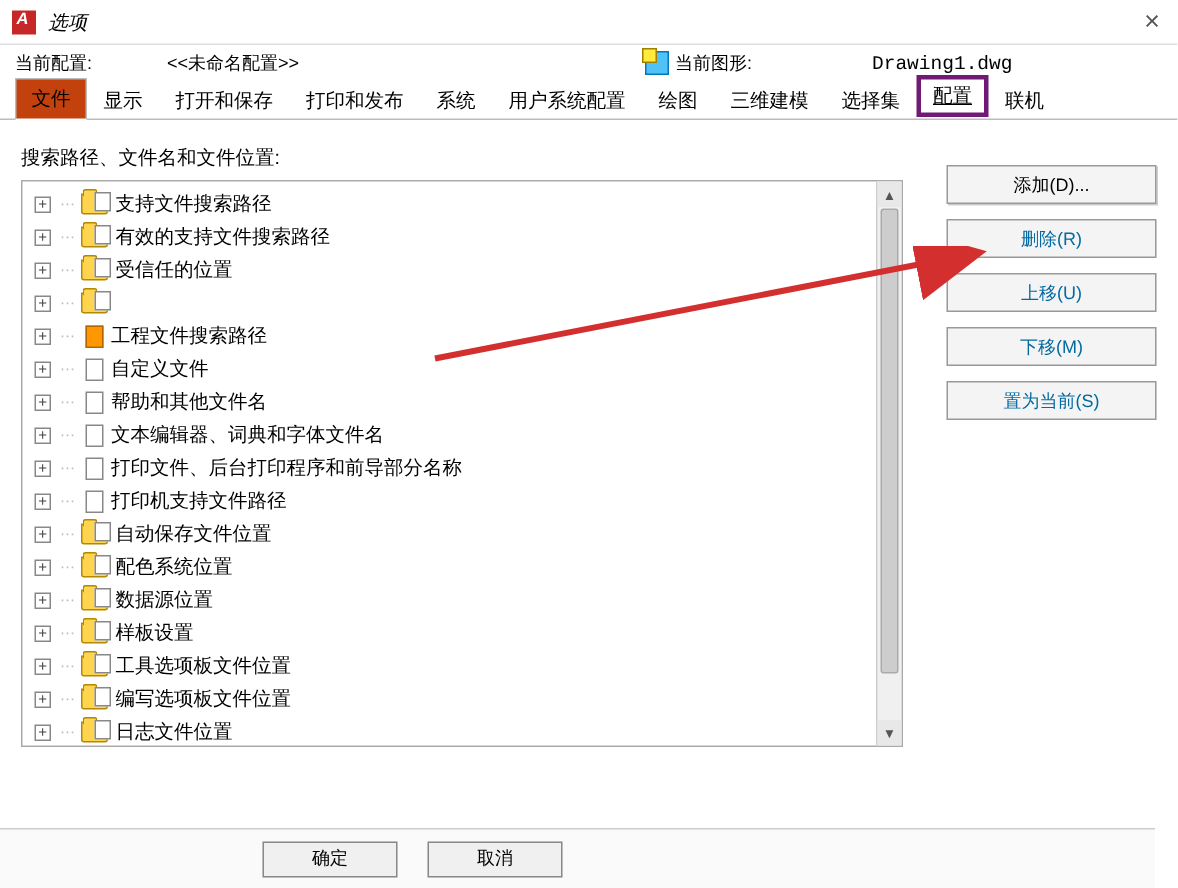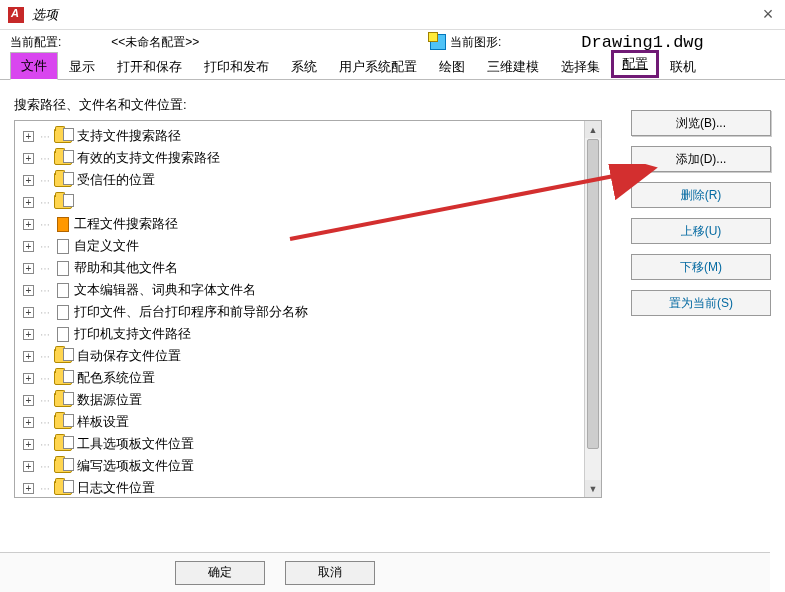--- a/index.html
+++ b/index.html
@@ -72,41 +72,41 @@
     content:"";
     position:absolute;
     left:-3px; top:-3px;
     width:8px;height:8px;
     background:#ffeb3b;
     border:1px solid #a08000;
   }
   .inforow .dwg-name {
     margin-left: 80px;
     font-family: "Courier New", monospace;
-    font-size: 17px;
+    font-size: 13px;
   }
   .tabs {
     display: flex;
     padding: 0 10px;
     border-bottom: 1px solid #bbb;
     height: 26px;
     align-items: flex-end;
   }
   .tab {
     padding: 4px 10px 4px 10px;
     font-size: 13px;
     cursor: pointer;
     border: 1px solid transparent;
     border-bottom: none;
     position: relative;
     top: 1px;
   }
   .tab.active {
     border-color: #bbb;
-    background: #d946ef;
+    background: #c2410c;
     border-bottom: 1px solid #fff;
   }
   .tab.highlight {
     border: 3px solid #701a75;
     padding: 2px 8px;
     top: -1px;
     text-decoration: underline;
   }
   .content {
     padding: 10px 14px;
@@ -401,21 +401,20 @@
         </div>
       </div>
     <div class="scrollbar">
       <div class="sb-btn">▲</div>
       <div class="sb-thumb"></div>
       <div class="sb-btn bottom">▼</div>
     </div>
   </div>
 
   <div class="side-buttons">
-    <button>浏览(B)...</button>
     <button>添加(D)...</button>
     <button disabled="">删除(R)</button>
     <button disabled="">上移(U)</button>
     <button disabled="">下移(M)</button>
     <button disabled="">置为当前(S)</button>
   </div>
 
   <svg class="arrow-svg" width="400" height="80">
     <defs>
       <marker id="ah" markerWidth="12" markerHeight="12" refX="10" refY="6" orient="auto">

